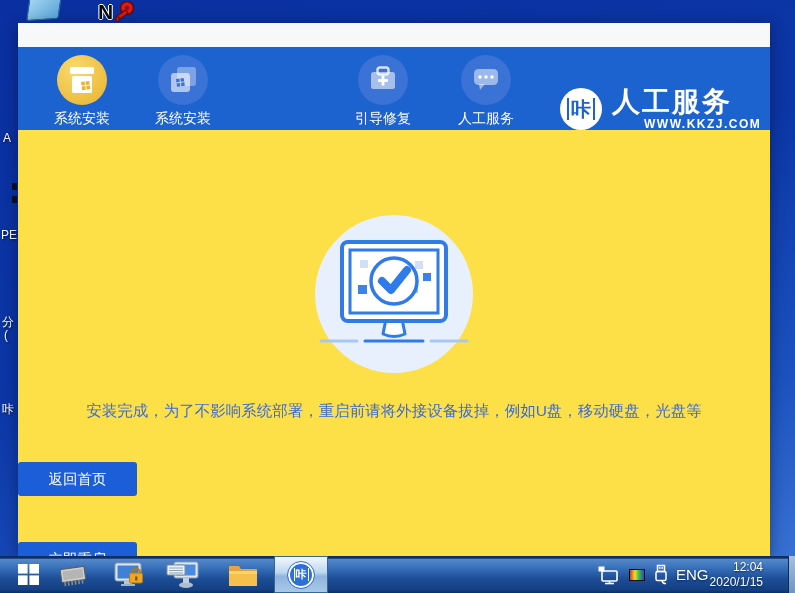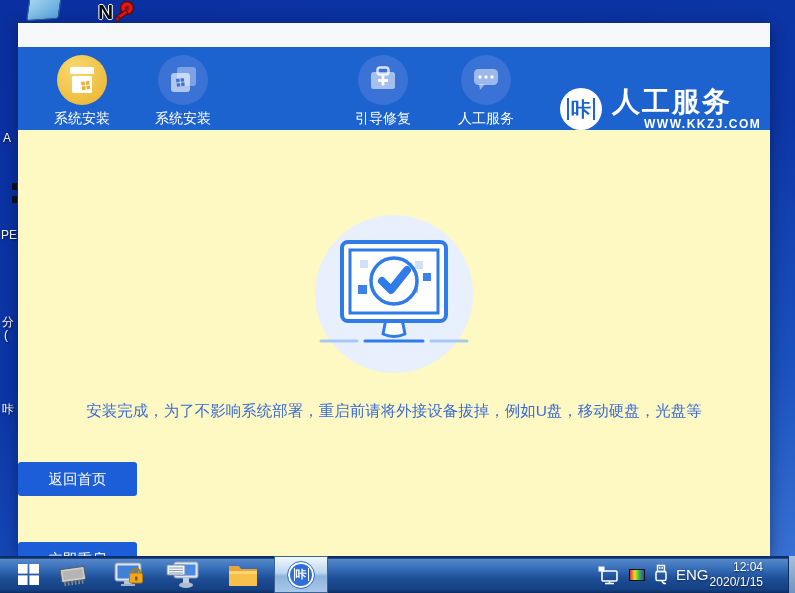--- a/index.html
+++ b/index.html
@@ -42,21 +42,21 @@
 
   .logo { position:absolute; left:542px; top:40px; display:flex; align-items:center; }
   .logo-badge { width:42px; height:42px; border-radius:50%; background:#fff; color:#1d63d0;
                 display:flex; align-items:center; justify-content:center;
                 font-size:20px; font-weight:bold; }
   .logo-badge span { border-left:2px solid #1d63d0; border-right:2px solid #1d63d0; padding:0 2px; line-height:1.1; }
   .logo-text { margin-left:10px; color:#fff; }
   .logo-name { font-size:28px; font-weight:bold; letter-spacing:2px; line-height:1.05; }
   .logo-site { font-size:12px; font-weight:bold; letter-spacing:1.5px; margin-top:1px;margin-left:32px; }
 
-  .content { position:absolute; left:0; top:107px; width:100%; height:426px; background:#fef9c3; }
+  .content { position:absolute; left:0; top:107px; width:100%; height:426px; background:#fde047; }
   .illus-circle { position:absolute; left:297px; top:85px; width:158px; height:158px;
                   border-radius:50%; background:#e7f0fc; }
   .illus-svg { position:absolute; left:0; top:0; width:158px; height:158px; overflow:visible; }
 
   .msg { position:absolute; left:0; top:271px; width:100%; text-align:center;
          color:#3a6bd8; font-size:15.5px; }
 
   .btn-row { position:absolute; left:0; top:332px; width:100%; display:flex;
              justify-content:center; gap:46px;flex-direction:column; }
   .btn { width:119px; height:34px; background:#1b5ed8; color:#fff; border:none;

